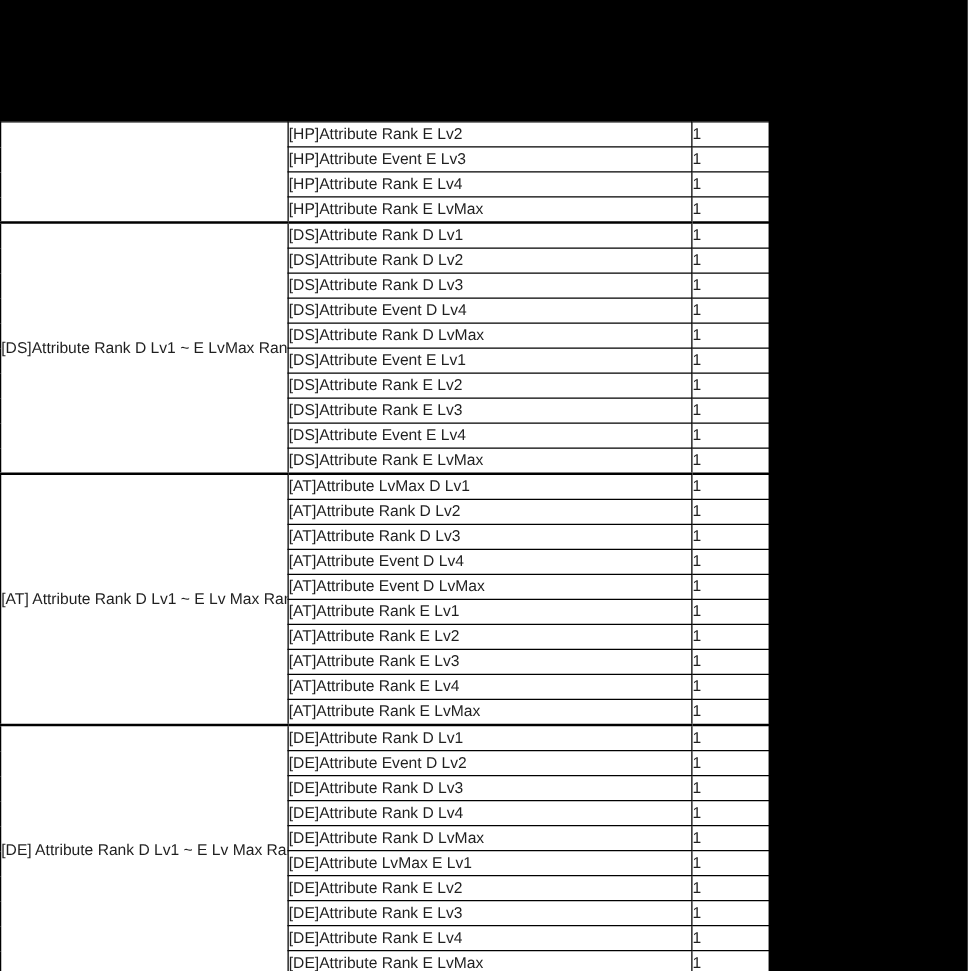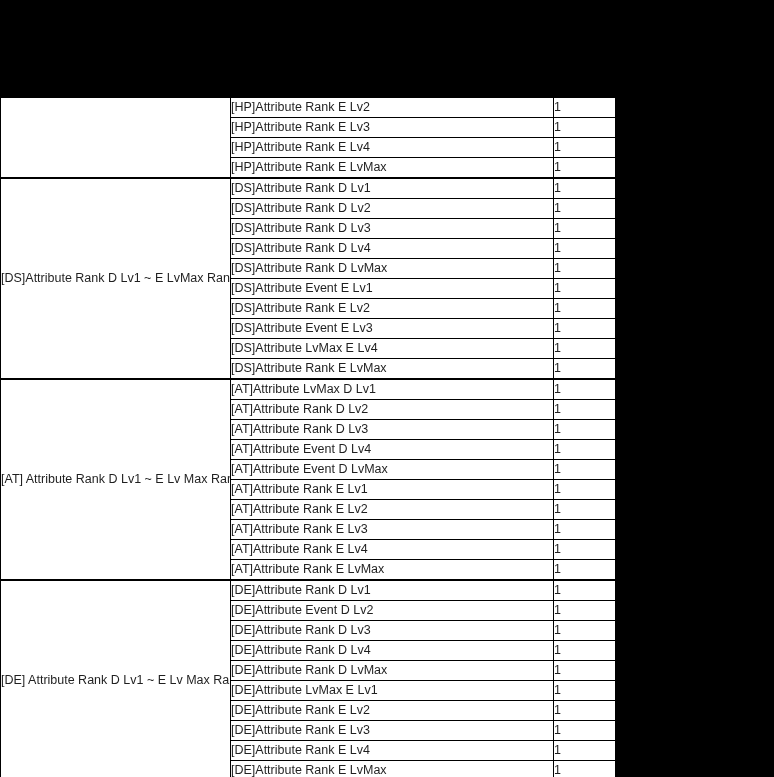--- a/index.html
+++ b/index.html
@@ -62,21 +62,21 @@
       <col style="width:323px">
       <col style="width:62px">
     </colgroup>
     <tbody>
         <tr class="first-row">
           <td class="group-cell" rowspan="4"></td>
           <td class="item-cell">[HP]Attribute Rank E Lv2</td>
           <td class="qty-cell">1</td>
         </tr>
         <tr>
-          <td class="item-cell">[HP]Attribute Rank E Lv3</td>
+          <td class="item-cell">[HP]Attribute Event E Lv3</td>
           <td class="qty-cell">1</td>
         </tr>
         <tr>
           <td class="item-cell">[HP]Attribute Rank E Lv4</td>
           <td class="qty-cell">1</td>
         </tr>
         <tr>
           <td class="item-cell">[HP]Attribute Rank E LvMax</td>
           <td class="qty-cell">1</td>
         </tr>
@@ -88,41 +88,41 @@
         </tr>
         <tr>
           <td class="item-cell">[DS]Attribute Rank D Lv2</td>
           <td class="qty-cell">1</td>
         </tr>
         <tr>
           <td class="item-cell">[DS]Attribute Rank D Lv3</td>
           <td class="qty-cell">1</td>
         </tr>
         <tr>
-          <td class="item-cell">[DS]Attribute Rank D Lv4</td>
+          <td class="item-cell">[DS]Attribute Event D Lv4</td>
           <td class="qty-cell">1</td>
         </tr>
         <tr>
           <td class="item-cell">[DS]Attribute Rank D LvMax</td>
           <td class="qty-cell">1</td>
         </tr>
         <tr>
           <td class="item-cell">[DS]Attribute Event E Lv1</td>
           <td class="qty-cell">1</td>
         </tr>
         <tr>
           <td class="item-cell">[DS]Attribute Rank E Lv2</td>
           <td class="qty-cell">1</td>
         </tr>
         <tr>
-          <td class="item-cell">[DS]Attribute Event E Lv3</td>
-          <td class="qty-cell">1</td>
-        </tr>
-        <tr>
-          <td class="item-cell">[DS]Attribute LvMax E Lv4</td>
+          <td class="item-cell">[DS]Attribute Rank E Lv3</td>
+          <td class="qty-cell">1</td>
+        </tr>
+        <tr>
+          <td class="item-cell">[DS]Attribute Event E Lv4</td>
           <td class="qty-cell">1</td>
         </tr>
         <tr>
           <td class="item-cell">[DS]Attribute Rank E LvMax</td>
           <td class="qty-cell">1</td>
         </tr>
         <tr class="group-start">
           <td class="group-cell" rowspan="10">[AT] Attribute Rank   D Lv1 ~ E Lv Max
 Random Box[Event]</td>
           <td class="item-cell">[AT]Attribute LvMax D Lv1</td>

